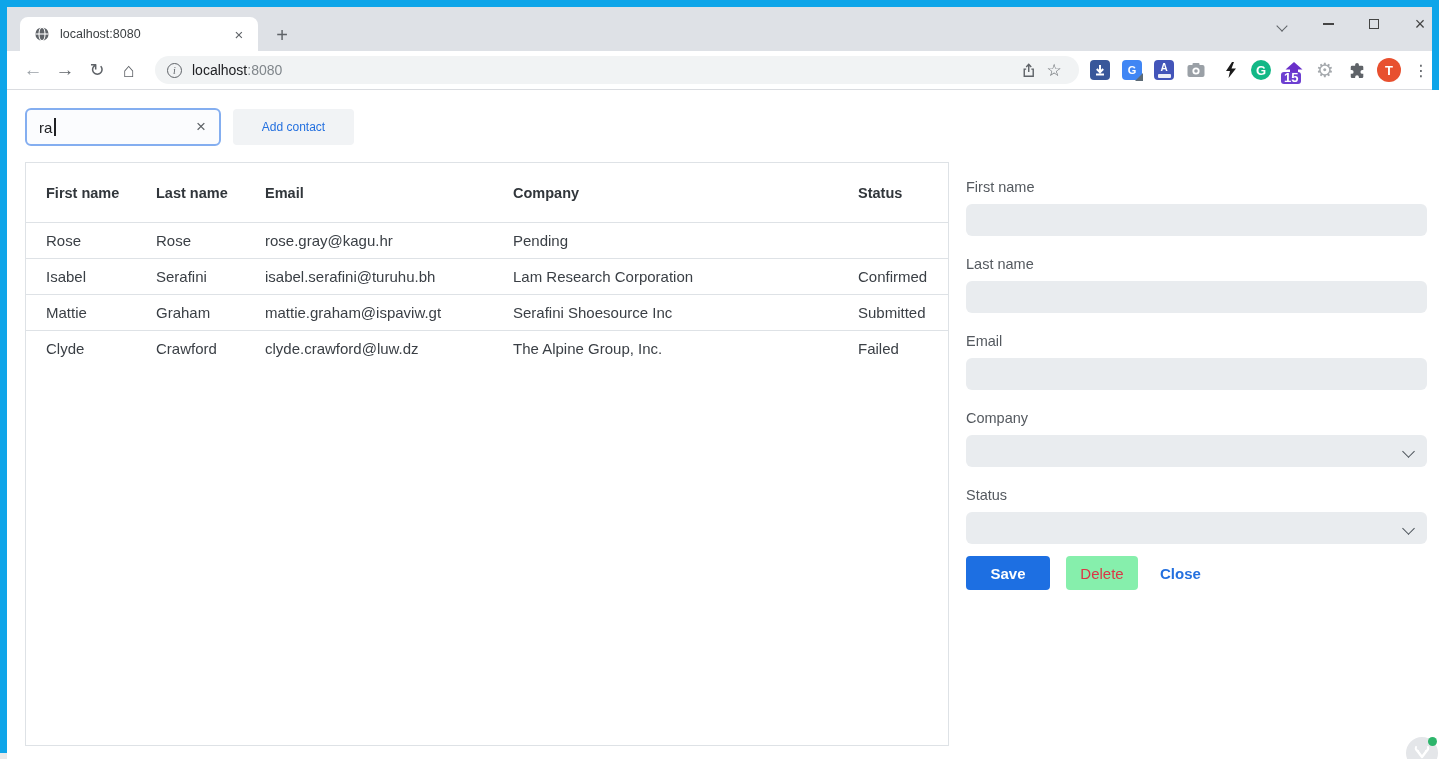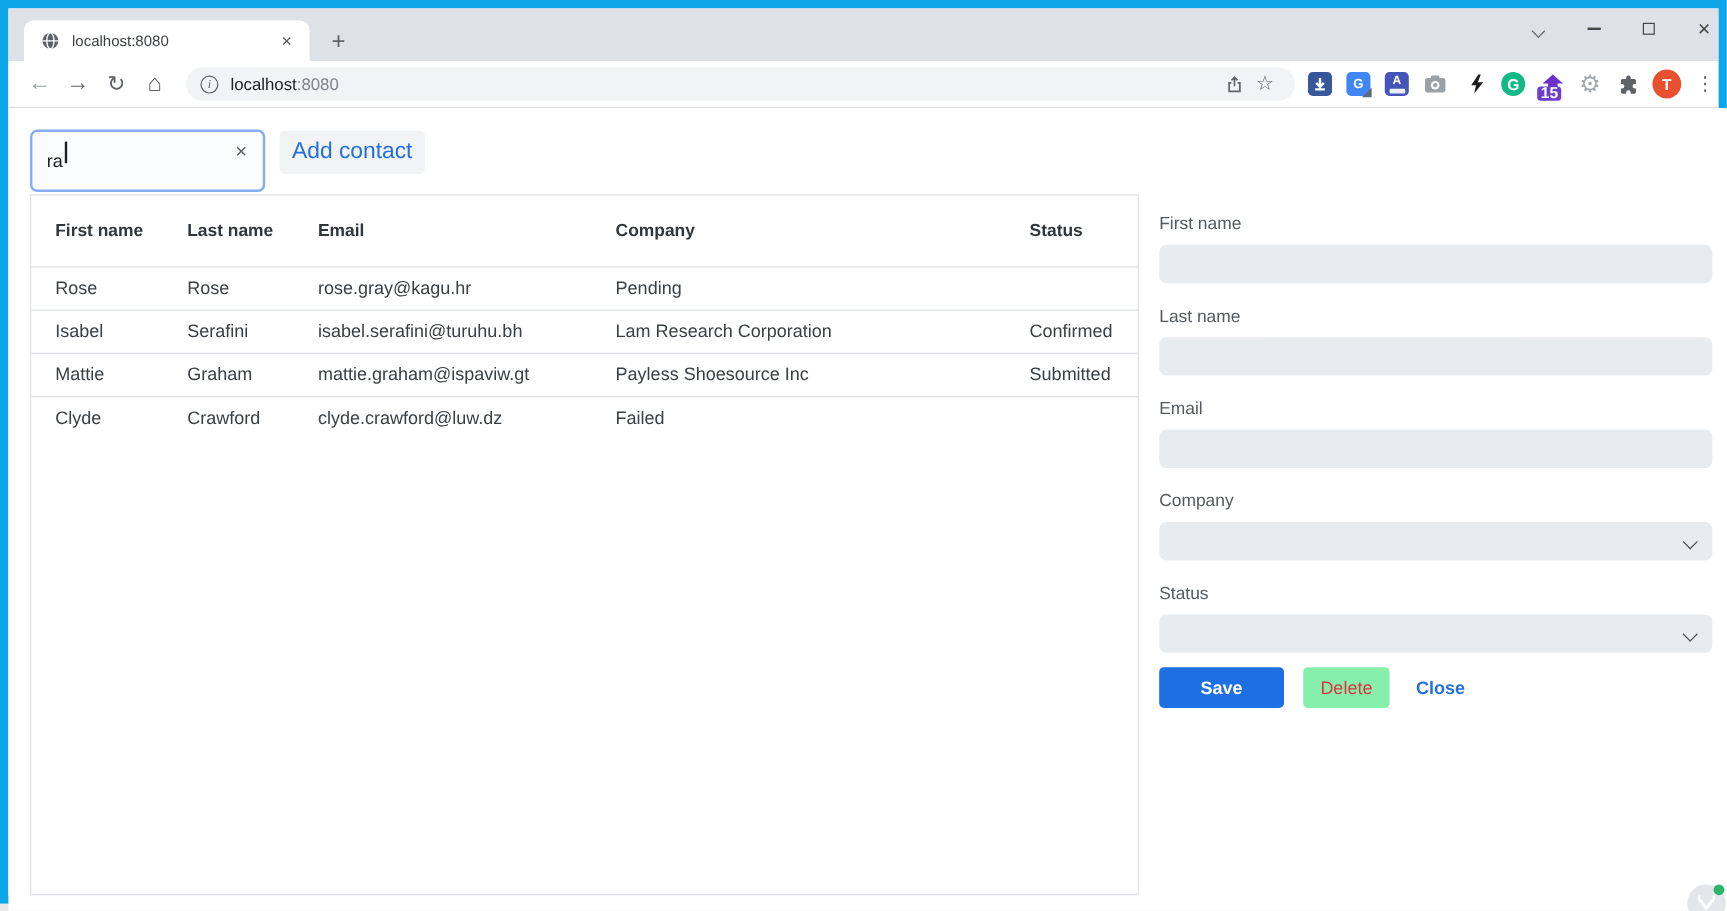--- a/index.html
+++ b/index.html
@@ -32,40 +32,40 @@
   .ext { position:absolute; top:5px; width:28px; height:28px; display:flex; align-items:center; justify-content:center; cursor:pointer; }
   .sq { width:20px; height:20px; border-radius:4px; display:flex; align-items:center; justify-content:center; position:relative; }
   .badge15 { position:absolute; left:-3px; bottom:-4px; background:#6d3fd1; color:#fff; font-size:13px; font-weight:bold; padding:0 3px; border-radius:3px; line-height:12px; }
   .gcircle { width:20px; height:20px; border-radius:50%; background:#12b886; color:#fff; font-size:13px; font-weight:bold; display:flex; align-items:center; justify-content:center; }
   .avatar { width:24px; height:24px; border-radius:50%; background:#e8502f; color:#fff; font-size:13px; font-weight:bold; display:flex; align-items:center; justify-content:center; }
   .menu-dots { font-size:16px; color:#5f6368; }
 
   
   .content { position:absolute; left:0; top:83px; width:1437px; height:669px; background:#fff; }
 
-  .search-wrap { position:absolute; left:18px; top:18px; width:196px; height:52px; }
+  .search-wrap { position:absolute; left:18px; top:18px; width:196px; height:38px; }
   .search-input { width:100%; height:100%; border:2px solid #84aef0; border-radius:6px; background:#fbfcfe; padding:0 34px 0 12px; font-size:15px; color:#202124; outline:none; font-family:inherit; }
   .caret { position:absolute; left:29px; top:10px; width:1.5px; height:18px; background:#202124; }
   .clear-x { position:absolute; right:10px; top:9px; width:20px; height:20px; display:flex; align-items:center; justify-content:center; font-size:17px; color:#5f6368; cursor:pointer; }
-  .add-btn { position:absolute; left:226px; top:19px; width:121px; height:36px; background:#f1f3f5; border:none; border-radius:4px; color:#2470df; font-size:19px; font-family:inherit; cursor:pointer; }
+  .add-btn { position:absolute; left:226px; top:19px; width:121px; height:36px; background:#f1f3f5; border:none; border-radius:4px; color:#2470df; font-size:12px; font-family:inherit; cursor:pointer; }
 
   .tbl { position:absolute; left:18px; top:72px; width:924px; height:584px; border:1px solid #dee2e6; background:#fff; }
   .tbl-head, .tbl-row { display:grid; grid-template-columns:110px 109px 248px 345px 1fr; padding-left:20px; align-items:center; }
   .tbl-head { height:59px; font-size:14.5px; font-weight:bold; color:#31363b; }
   .tbl-row { height:36px; border-top:1px solid #dee2e6; font-size:15px; color:#3a3f45; cursor:pointer; }
 
   .form { position:absolute; left:959px; top:89px; width:461px; }
   .field { margin-bottom:20px; }
   .field label { display:block; height:19px; font-size:14.5px; color:#54595f; margin-bottom:6px; }
   .txt { display:block; width:100%; height:32px; background:#e9ecef; border:none; border-radius:6px; padding:0 10px; font-size:15px; font-family:inherit; color:#202124; }
   .selwrap { position:relative; }
   .selwrap .chev { position:absolute; right:14px; top:12px; width:9px; height:9px; border-left:1.7px solid #495057; border-bottom:1.7px solid #495057; transform:rotate(-45deg); pointer-events:none; }
   .btn-row { display:flex; align-items:center; gap:16px; margin-top:-8px; }
   .btn { height:34px; border:none; border-radius:4px; font-size:15px; font-family:inherit; cursor:pointer; }
-  .btn-save { width:104px; background:#1d6fe2; color:#fff; font-weight:bold; }
+  .btn-save { width:84px; background:#1d6fe2; color:#fff; font-weight:bold; }
   .btn-delete { width:72px; background:#86efac; color:#dc3545; }
   .btn-close { background:none; color:#2470df; font-weight:bold; padding:0 6px; }
 
   .assistant { position:absolute; right:6px; bottom:-10px; width:32px; height:32px; }
   .assistant .circ { width:32px; height:32px; border-radius:50%; background:#e4e6e9; display:flex; align-items:center; justify-content:center; }
   .assistant .dot { position:absolute; right:1px; top:0; width:9px; height:9px; border-radius:50%; background:#2db56b; }
 </style>
 </head>
 <body>
 
@@ -194,27 +194,28 @@
         <span>Isabel</span>
         <span>Serafini</span>
         <span>isabel.serafini@turuhu.bh</span>
         <span>Lam Research Corporation</span>
         <span>Confirmed</span>
       </div>
       <div class="tbl-row">
         <span>Mattie</span>
         <span>Graham</span>
         <span>mattie.graham@ispaviw.gt</span>
-        <span>Payless Shoesource Inc</span>
+        <span>Serafini Shoesource Inc</span>
         <span>Submitted</span>
       </div>
       <div class="tbl-row">
         <span>Clyde</span>
         <span>Crawford</span>
         <span>clyde.crawford@luw.dz</span>
+        <span>The Alpine Group, Inc.</span>
         <span>Failed</span>
       </div>
     </div>
 
     <div class="form">
       <div class="field">
         <label>First name</label>
         <input class="txt" type="text" value="" style="">
       </div>
       <div class="field">

